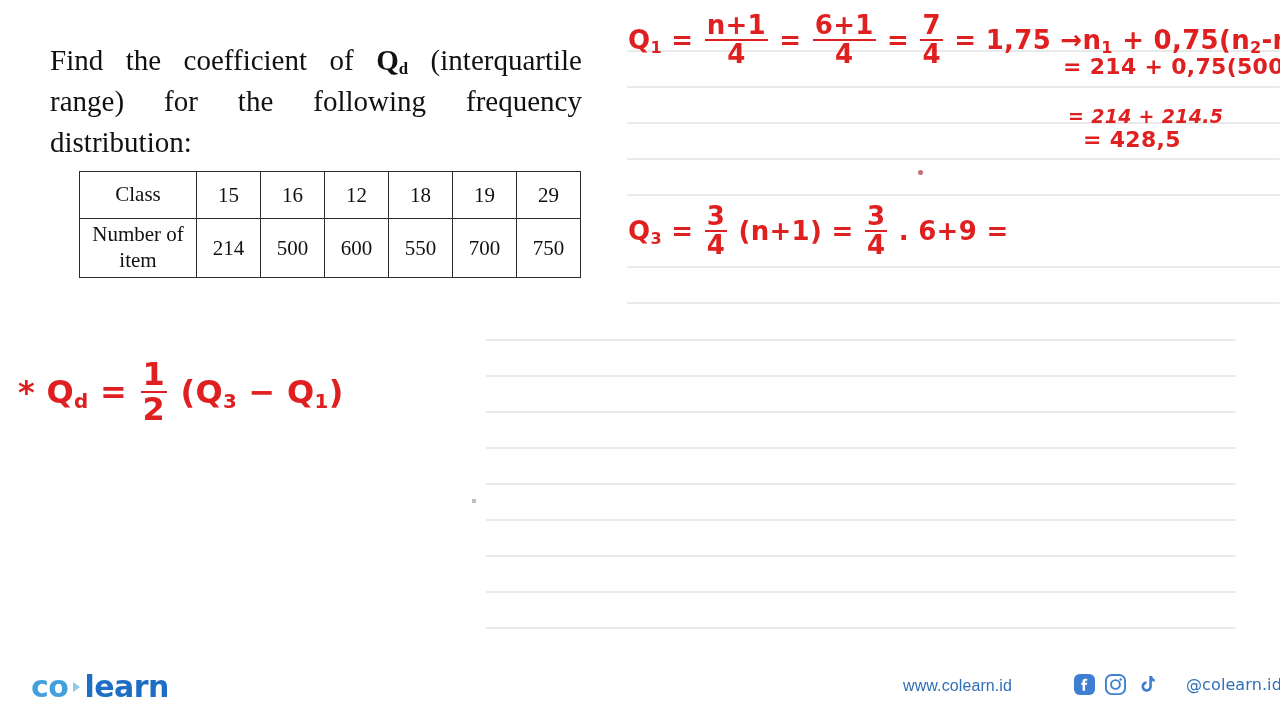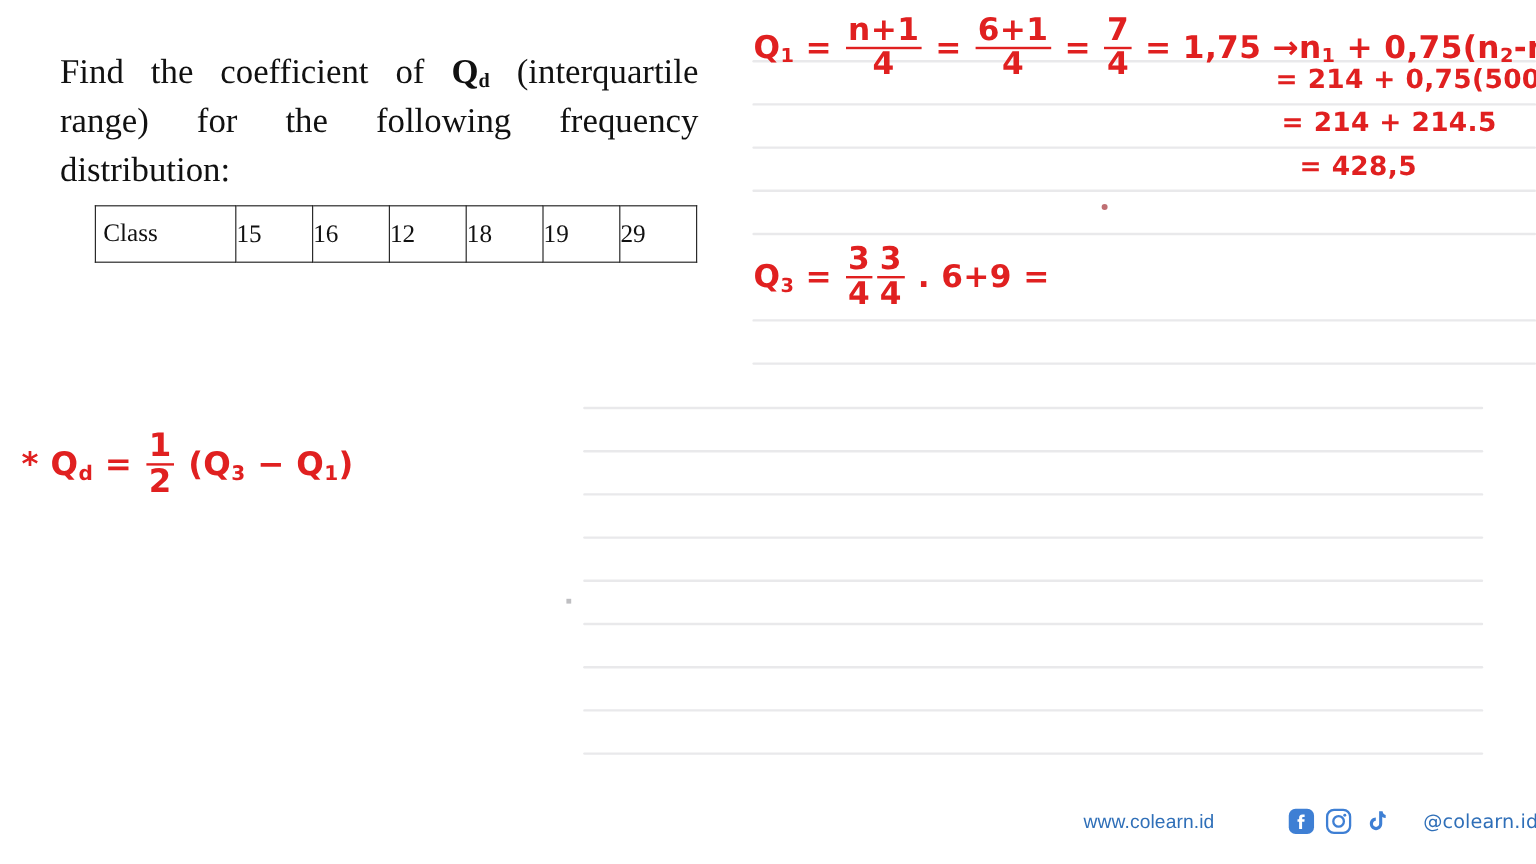--- a/index.html
+++ b/index.html
@@ -57,20 +57,21 @@
     left: 79px;
     top: 171px;
   }
   table#freq-table {
     border-collapse: collapse;
     font-family: "Liberation Serif", serif;
     color: #111111;
   }
   table#freq-table td {
     border: 1.6px solid #2b2b2b;
+    text-align: center;
     vertical-align: middle;
     font-size: 21px;
     padding: 0;
   }
   table#freq-table tr.row-head td { height: 46px; }
   table#freq-table tr.row-body td { height: 58px; }
   table#freq-table td.label-cell {
     width: 104px;
     line-height: 1.22;
     padding: 0 6px;
@@ -101,24 +102,24 @@
     border-top: 2.5px solid #e02020;
     padding: 0 2px;
   }
   .ink sub {
     font-size: 0.62em;
     vertical-align: -0.25em;
   }
 
   #ink-q1      { left: 628px; top: 12px;  font-size: 26px; }
   #ink-q1-l2   { left: 1063px; top: 54px;  font-size: 22px; }
-  #ink-q1-l3   { left: 1068px; top: 90px;  font-size: 22px; }
+  #ink-q1-l3   { left: 1068px; top: 105px;  font-size: 19px; font-style: italic; }
   #ink-q1-l4   { left: 1083px; top: 127px; font-size: 22px; }
   #ink-q3      { left: 628px; top: 203px; font-size: 26px; }
-  #ink-qd      { left: 18px;  top: 358px; font-size: 27px; }
+  #ink-qd      { left: 18px;  top: 358px; font-size: 32px; }
 
   .ink-dot {
     position: absolute;
     width: 5px;
     height: 5px;
     border-radius: 50%;
     background: #b4565a;
     opacity: 0.85;
   }
   .gray-dot {
@@ -222,38 +223,52 @@
     <tbody>
       <tr class="row-head">
         <td class="label-cell">Class</td>
         <td class="val-cell">15</td>
         <td class="val-cell">16</td>
         <td class="val-cell">12</td>
         <td class="val-cell">18</td>
         <td class="val-cell">19</td>
         <td class="val-cell">29</td>
       </tr>
+      <tr class="row-body">
+        <td class="label-cell">Number of item</td>
+        <td class="val-cell">214</td>
+        <td class="val-cell">500</td>
+        <td class="val-cell">600</td>
+        <td class="val-cell">550</td>
+        <td class="val-cell">700</td>
+        <td class="val-cell">750</td>
+      </tr>
     </tbody>
   </table>
 </div>
 
 <div class="ink" id="ink-q1"><span>Q</span><sub>1</sub><span> = </span><span class="frac"><span class="num">n+1</span><span class="den">4</span></span><span> = </span><span class="frac"><span class="num">6+1</span><span class="den">4</span></span><span> = </span><span class="frac"><span class="num">7</span><span class="den">4</span></span><span> = 1,75</span>&nbsp;<span>→</span><span>n</span><sub>1</sub><span> + 0,75(n</span><sub>2</sub><span>-n</span></div>
 
 <div class="ink" id="ink-q1-l2">= 214 + 0,75(500 -214)</div>
 <div class="ink" id="ink-q1-l3">= 214 + 214.5</div>
 <div class="ink" id="ink-q1-l4">= 428,5</div>
 
-<div class="ink" id="ink-q3"><span>Q</span><sub>3</sub><span> = </span><span class="frac"><span class="num">3</span><span class="den">4</span></span><span class="frac"><span class="num">3</span><span class="den">4</span></span><span> . 6+9 =</span></div>
+<div class="ink" id="ink-q3"><span>Q</span><sub>3</sub><span> = </span><span class="frac"><span class="num">3</span><span class="den">4</span></span><span> (n+1) = </span><span class="frac"><span class="num">3</span><span class="den">4</span></span><span> . 6+9 =</span></div>
 
 <div class="ink" id="ink-qd"><span>*</span>&nbsp;<span>Q</span><sub>d</sub><span> = </span><span class="frac"><span class="num">1</span><span class="den">2</span></span><span> (Q</span><sub>3</sub><span> − Q</span><sub>1</sub><span>)</span></div>
 
 <div class="ink-dot" style="left:918px; top:170px;"></div>
 <div class="gray-dot" style="left:472px; top:499px;"></div>
 
 <div id="footer">
+  <div id="brand-logo">
+    <span id="brand-co">co</span>
+    <span id="brand-sep"></span>
+    <span id="brand-learn">learn</span>
+  </div>
 
   <div id="footer-site">www.colearn.id</div>
 
   <div id="social-group">
     <span class="soc">
       <svg width="23" height="23" viewBox="0 0 24 24" aria-hidden="true">
         <rect x="1" y="1" width="22" height="22" rx="6" fill="#3e7fd4"></rect>
         <path d="M14.6 12.3h-2v6.2h-2.6v-6.2H8.6v-2.2h1.4V8.8c0-1.7 .8-2.8 2.9-2.8h1.9v2.2h-1.2c-.7 0-.9 .3-.9 .9v1h2.1l-.2 2.2z" fill="#ffffff"></path>
       </svg>
     </span>

